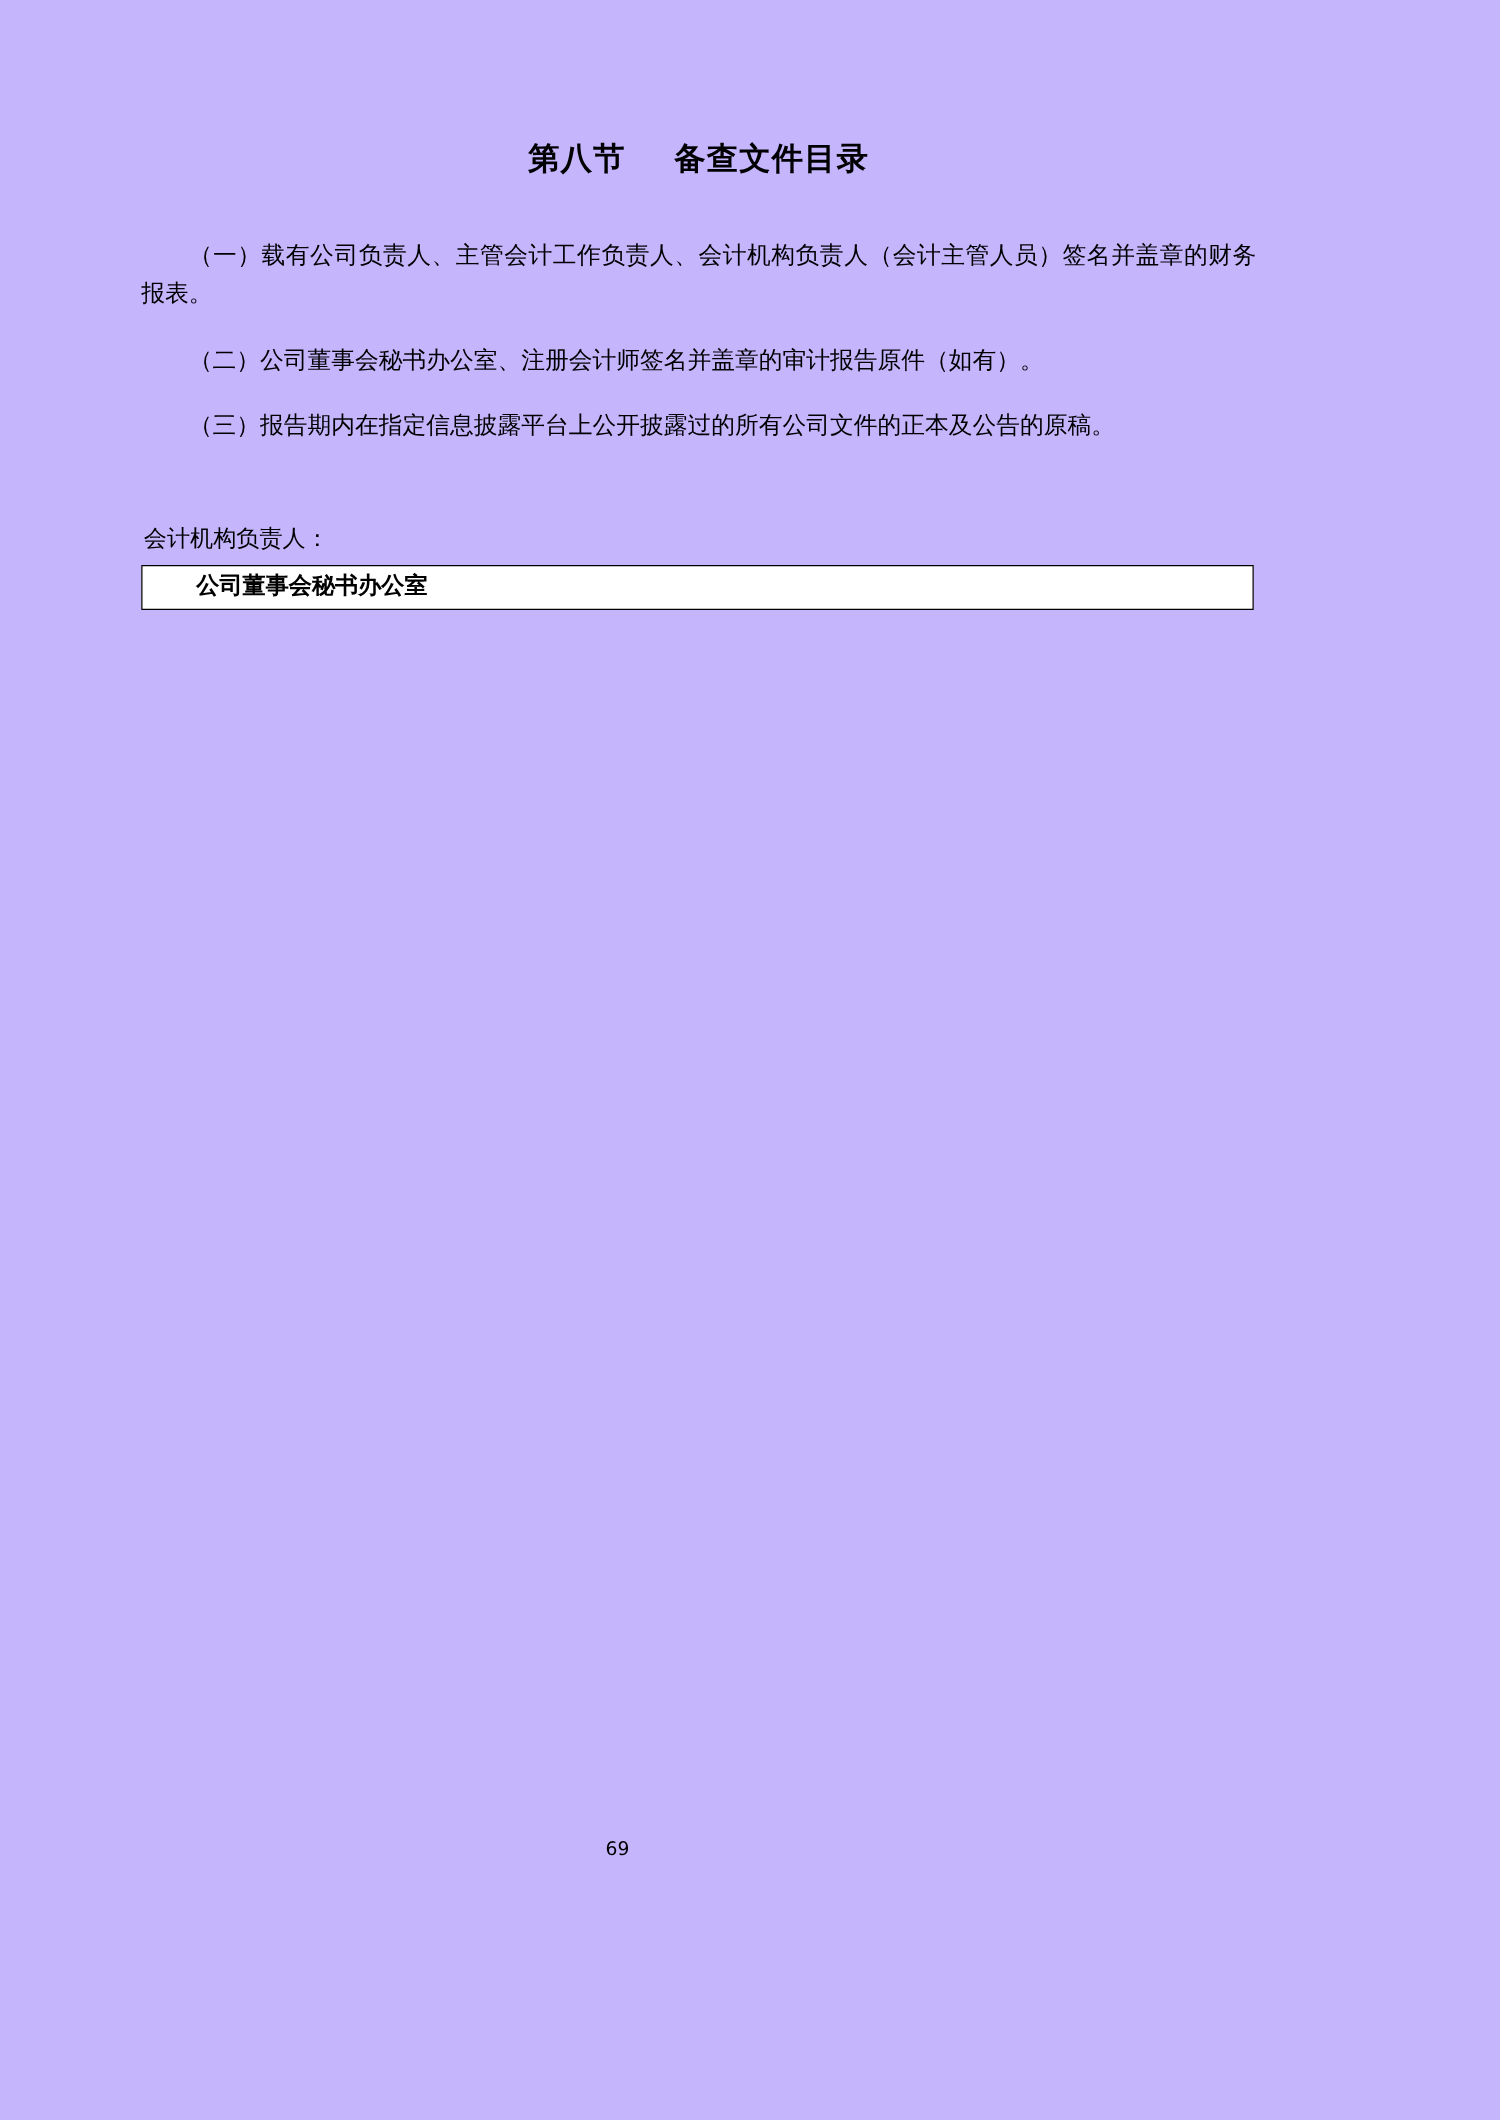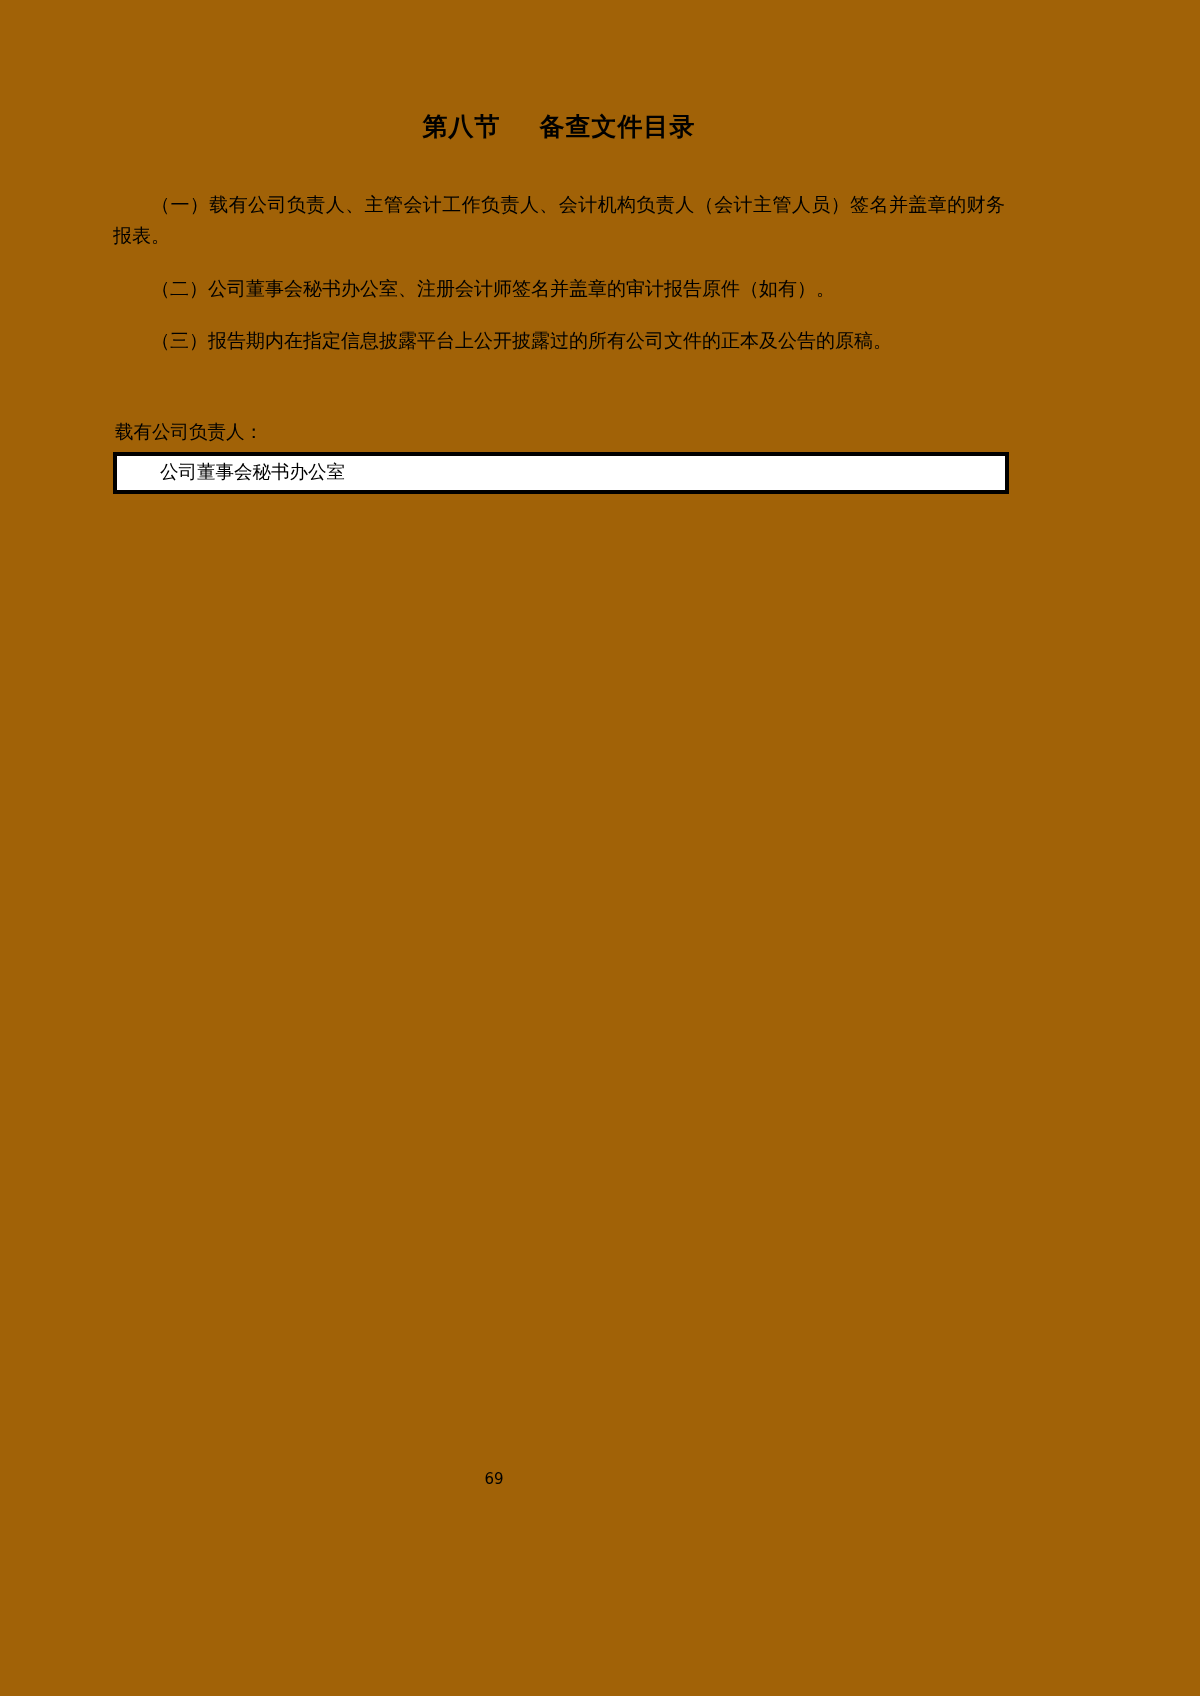--- a/index.html
+++ b/index.html
@@ -13,21 +13,21 @@
     position: relative;
     font-family: "DejaVu Serif", "Liberation Serif", serif;
     color: #000000;
     overflow: hidden;
   }
   .page {
     position: absolute;
     left: 0; top: 0;
     width: 1200px;
     height: 1696px;
-    background: #a16207;
+    background: #c4b5fd;
   }
   .content {
     position: absolute;
     left: 113px;
     top: 110px;
     width: 892px;
   }
   .doc-title {
     text-align: center;
     font-family: "DejaVu Sans", "Liberation Sans", sans-serif;
@@ -49,26 +49,27 @@
   }
   .spacer {
     height: 62px;
   }
   .addr-label {
     font-size: 18.5px;
     line-height: 1.5;
     margin: 0 0 6px 2px;
   }
   .addr-box {
-    border: 4px solid #000000;
+    border: 1px solid #000000;
     background: #ffffff;
     height: 26px;
     padding: 3px 6px 5px 6px;
     box-sizing: content-box;
     width: 876px;
+    font-weight: bold;
   }
   .addr-box-text {
     font-size: 18.5px;
     line-height: 1.45;
     text-indent: 2em;
     display: block;
   }
   .page-number {
     position: absolute;
     left: 0;
@@ -90,21 +91,21 @@
     <h1 class="doc-title">第八节    备查文件目录</h1>
 
     <p class="para">（一）载有公司负责人、主管会计工作负责人、会计机构负责人（会计主管人员）签名并盖章的财务报表。</p>
 
     <p class="para">（二）公司董事会秘书办公室、注册会计师签名并盖章的审计报告原件（如有）。</p>
 
     <p class="para">（三）报告期内在指定信息披露平台上公开披露过的所有公司文件的正本及公告的原稿。</p>
 
     <div class="spacer"></div>
 
-    <div class="addr-label">载有公司负责人：</div>
+    <div class="addr-label">会计机构负责人：</div>
 
     <div class="addr-box">
       <span class="addr-box-text">公司董事会秘书办公室</span>
     </div>
 
   </div>
 
   <div class="page-number">69</div>
 
 </div>

